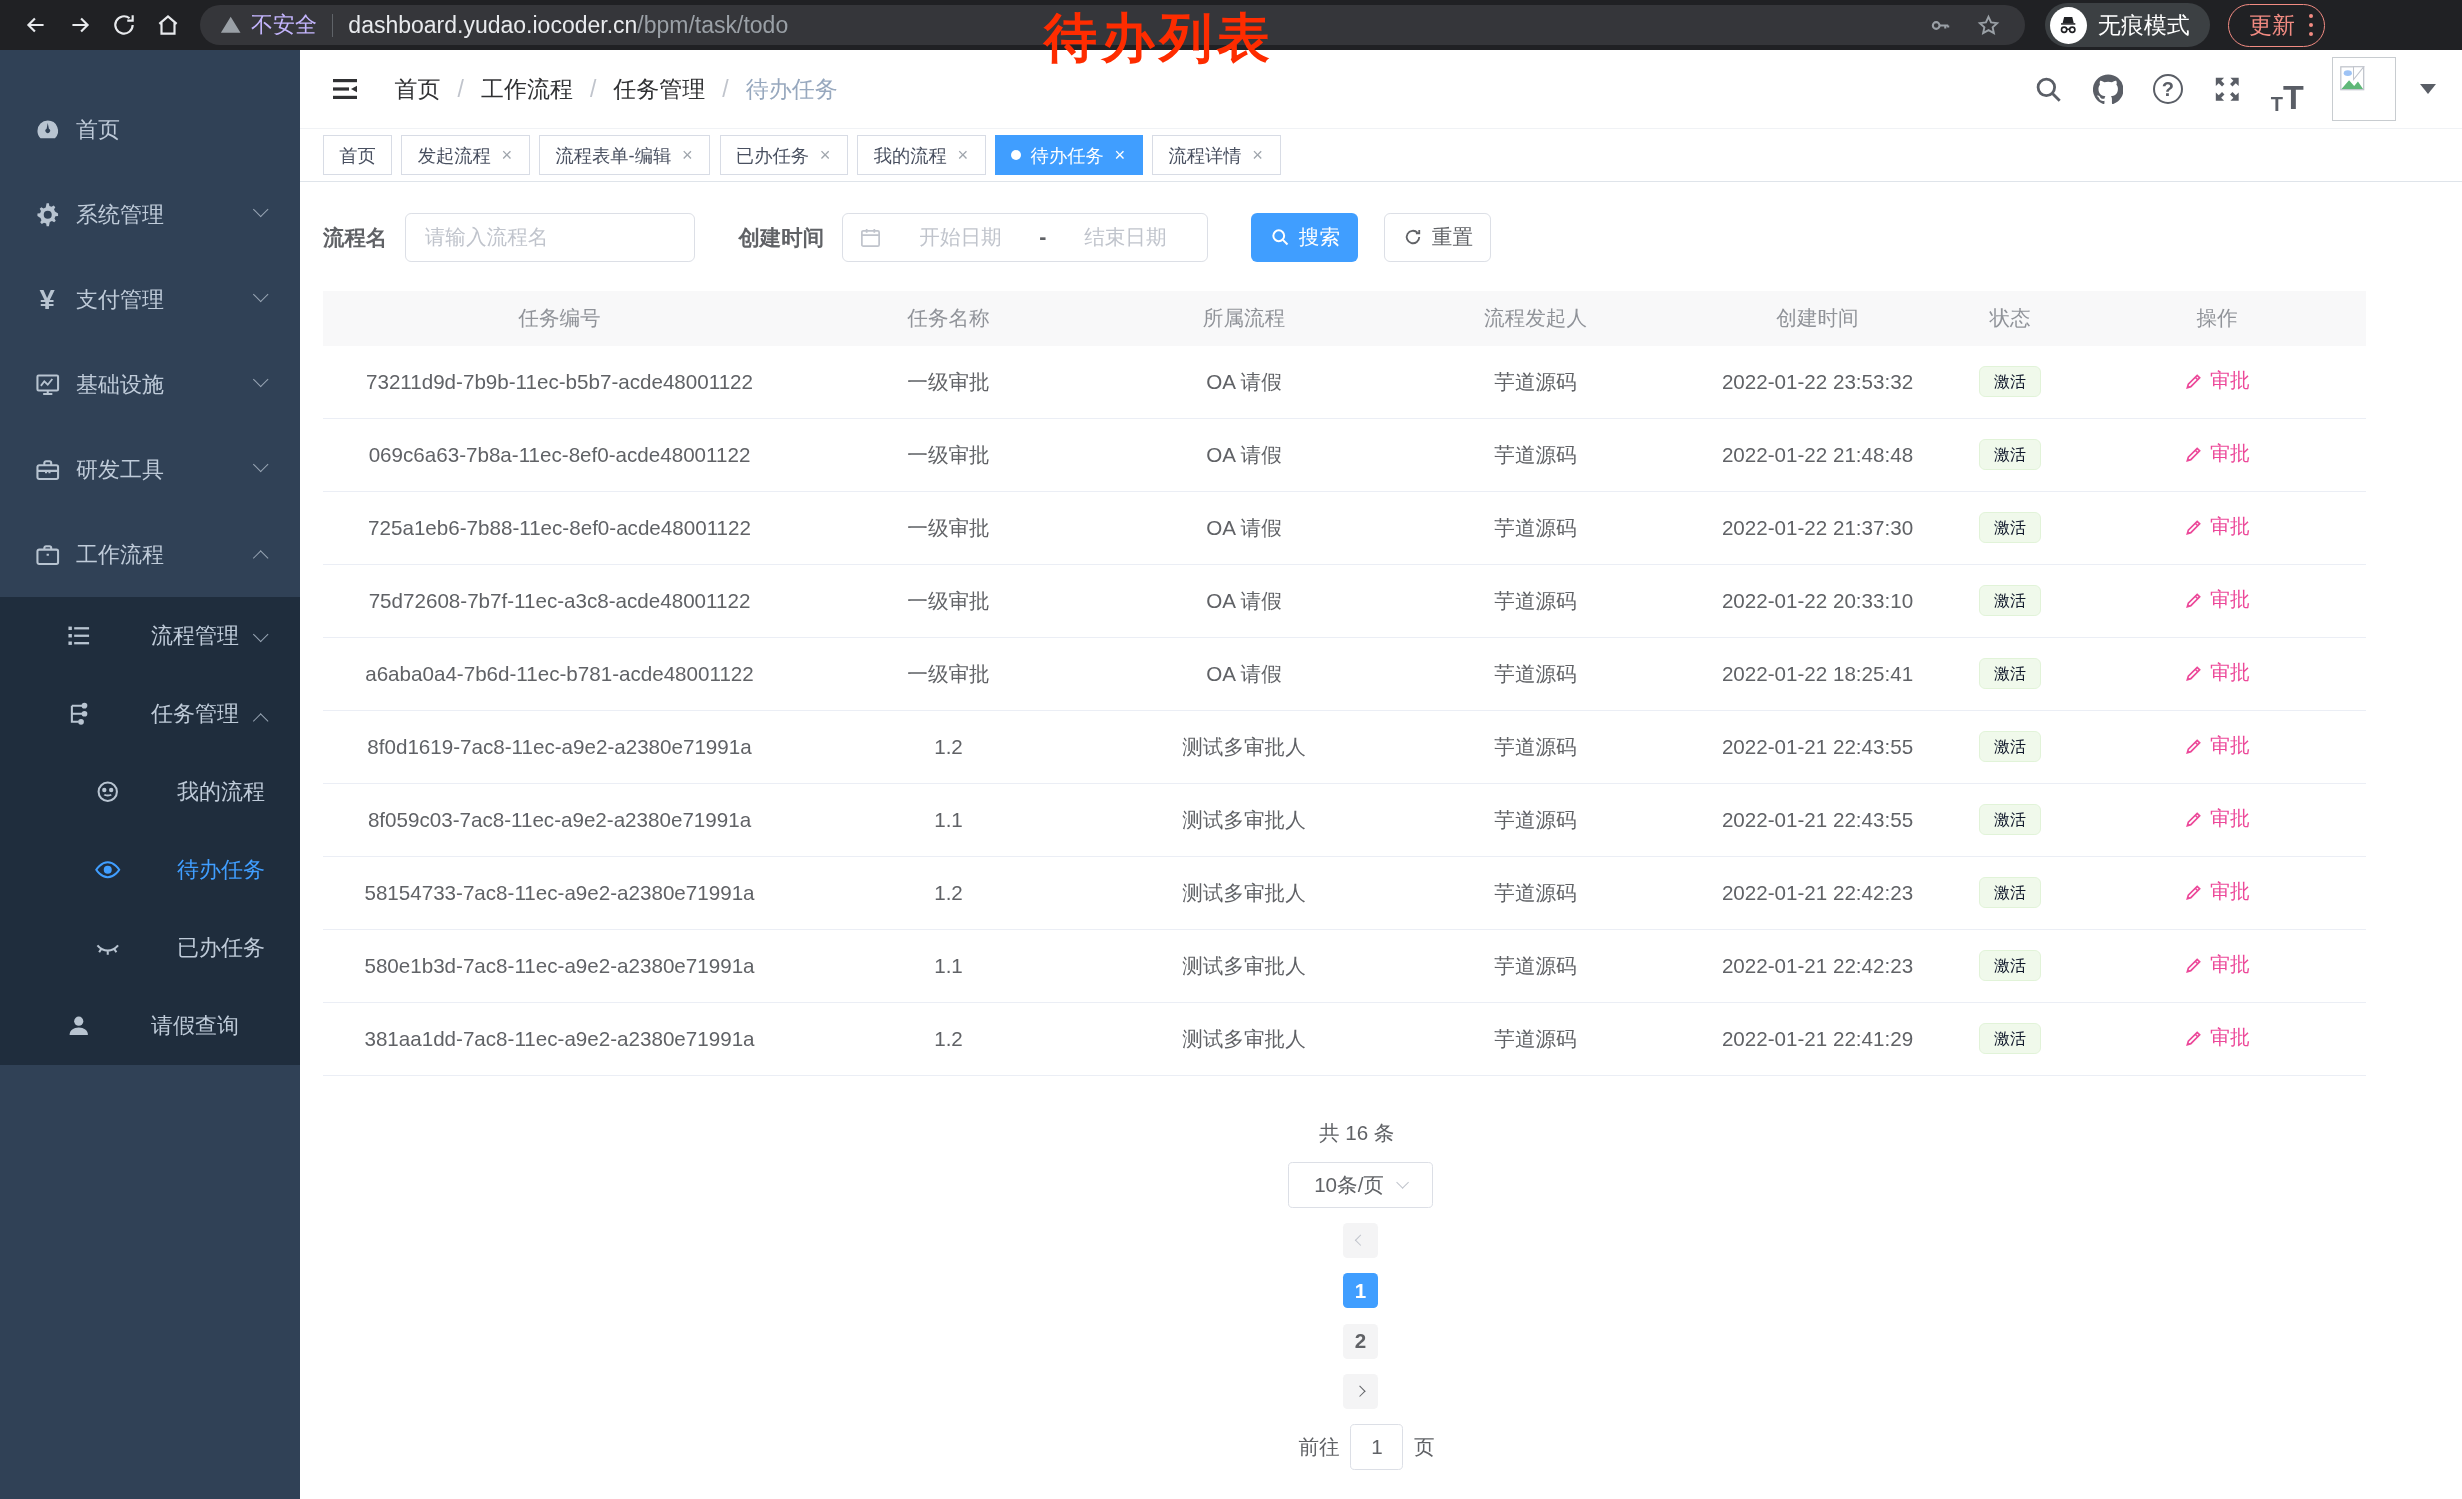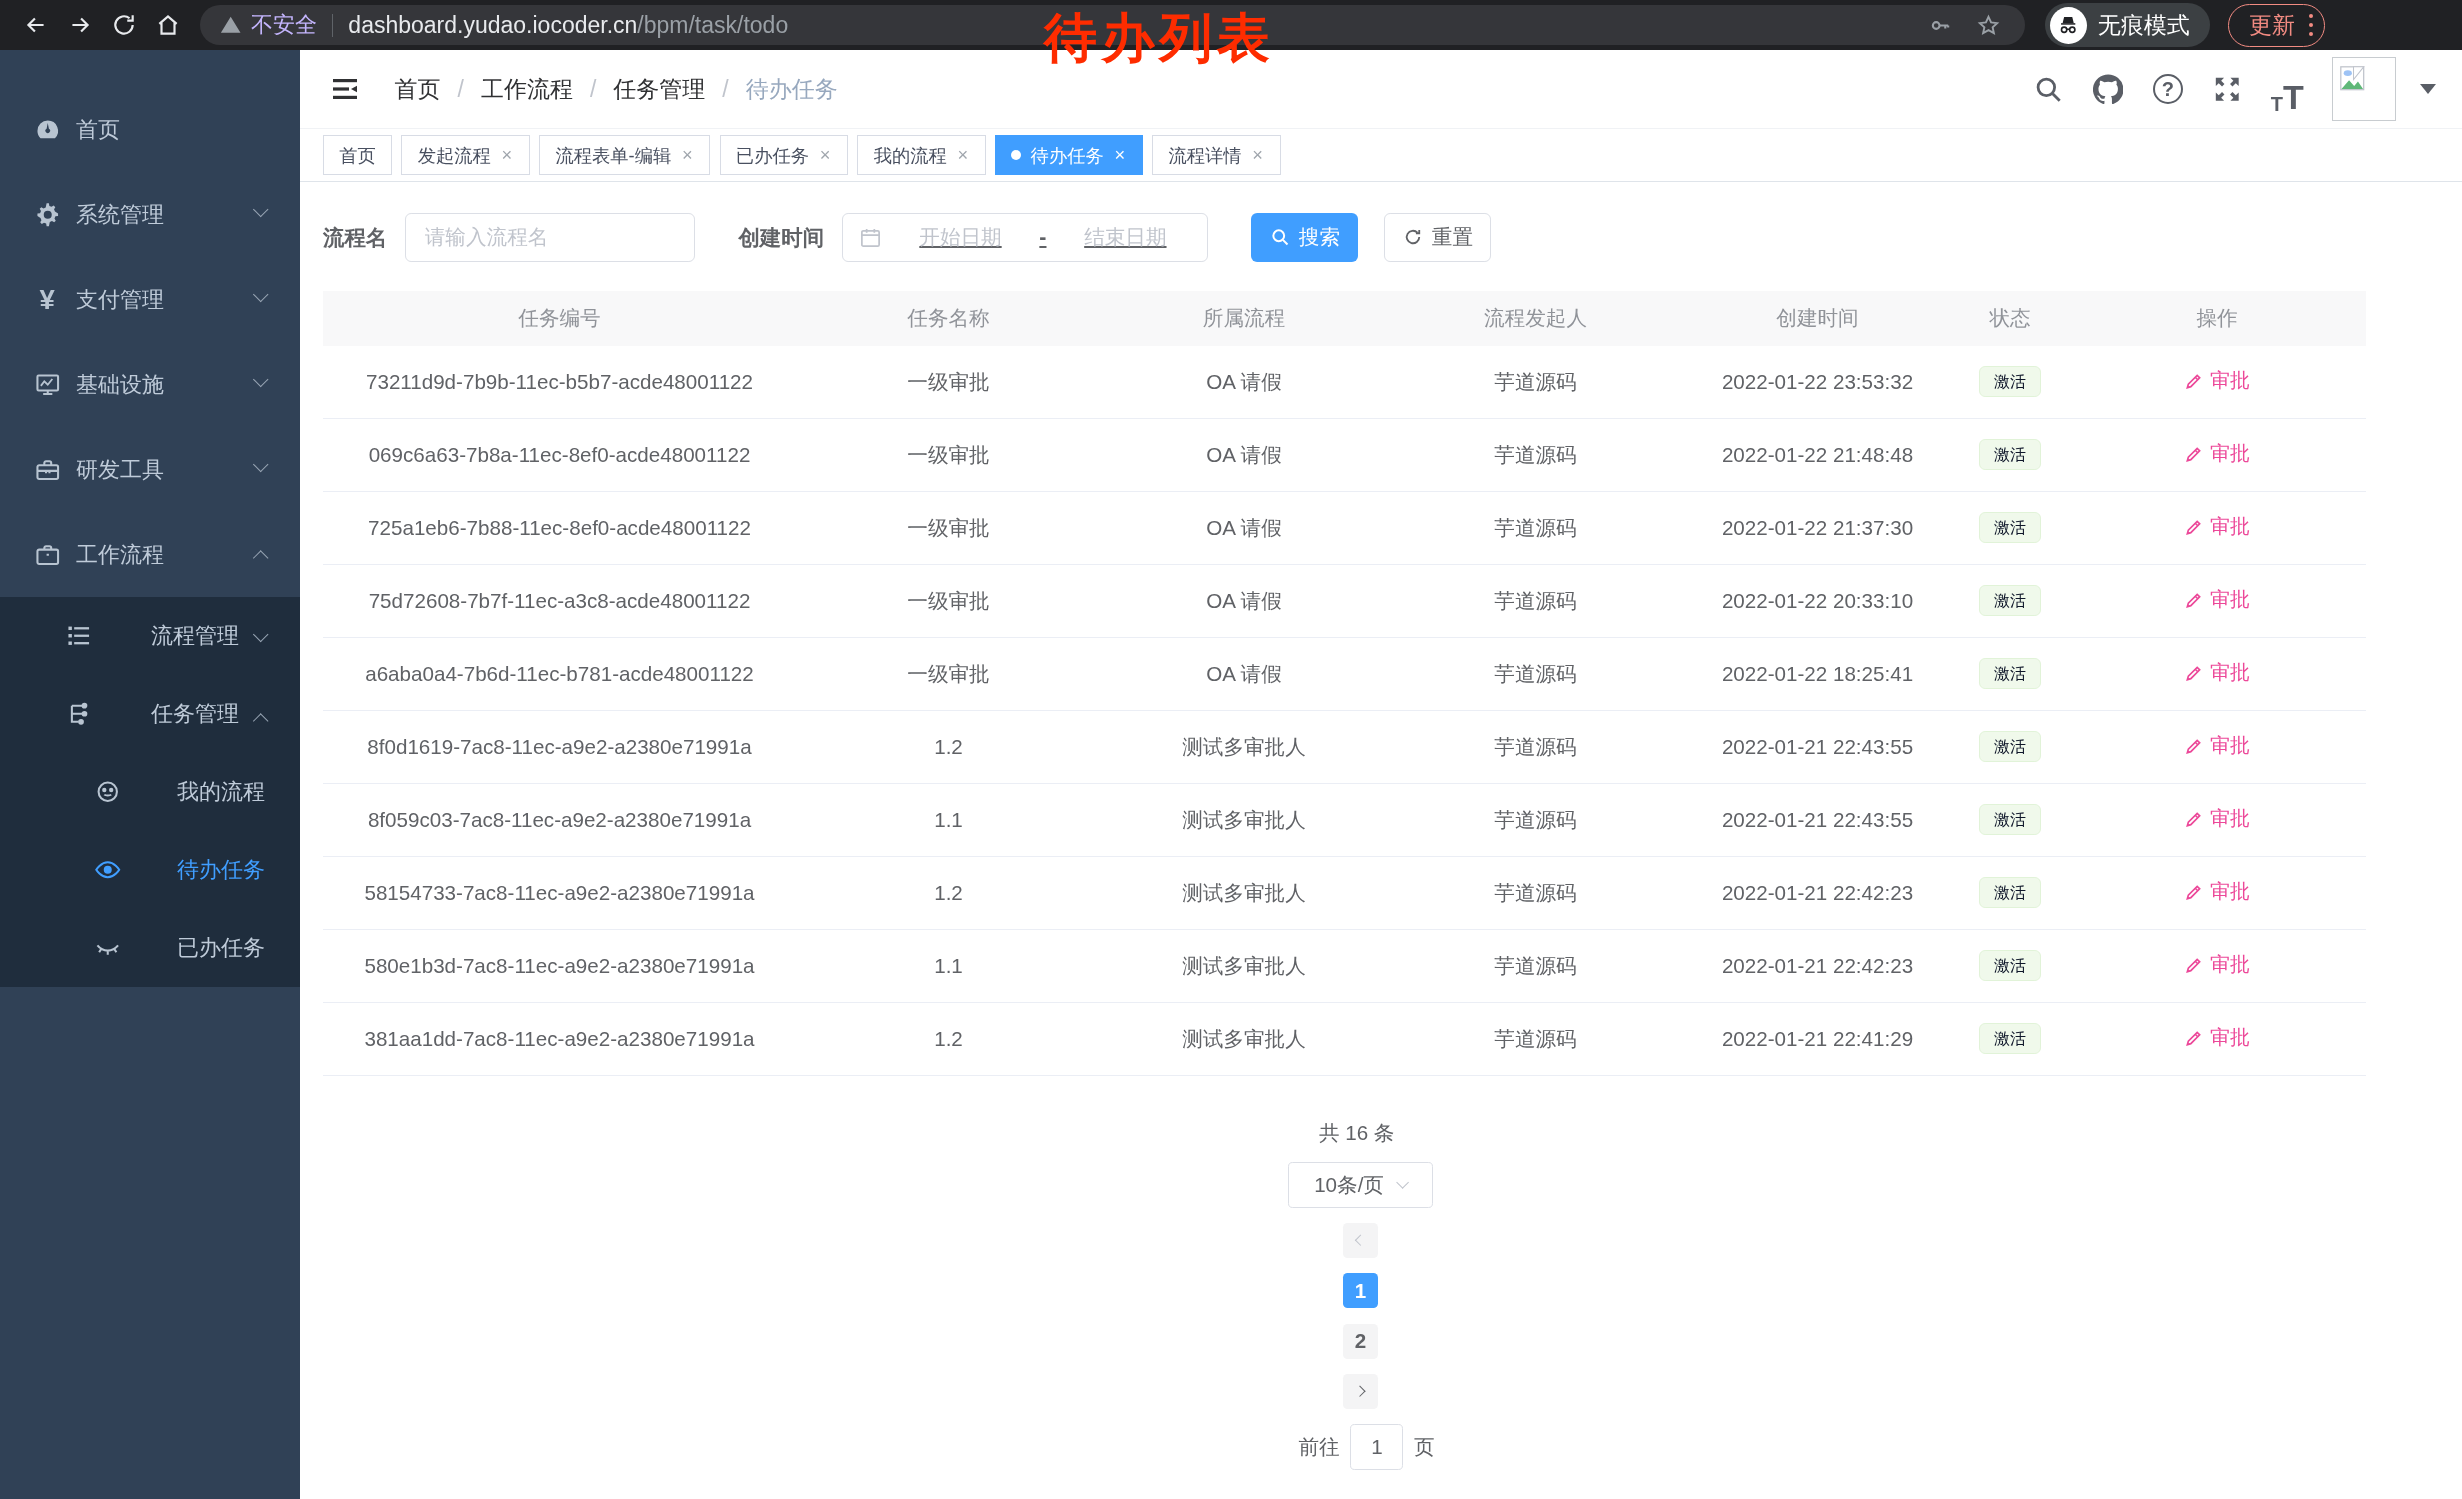--- a/index.html
+++ b/index.html
@@ -77,21 +77,21 @@
   .tab.active { background:#409EFF; border-color:#409EFF; color:#fff; }
   .tab.active .dot { display:inline-block; }
   .tab.active .x { color:#fff; }
 
   .content { flex:1; padding:30.5px 23px 0 23px; }
   .filters { display:flex; align-items:center; font-size:21.4px; color:#606266; }
   .f-label { font-weight:700; color:#606266; margin-right:18.3px; }
   .f-input { width:290px; height:49px; border:0.8px solid #dcdfe6; border-radius:6.1px; padding:0 18.3px; font-size:20.6px; color:#606266; font-family:inherit; }
   .f-input::placeholder { color:#c0c4cc; }
   .f-gap { width:43px; }
-  .daterange { width:366px; height:49px; border:0.8px solid #dcdfe6; border-radius:6.1px; display:flex; align-items:center; padding:0 15.3px; gap:12.2px;text-decoration:underline; }
+  .daterange { width:366px; height:49px; border:0.8px solid #dcdfe6; border-radius:6.1px; display:flex; align-items:center; padding:0 15.3px; gap:12.2px; }
   .daterange .ph { color:#c0c4cc; font-size:20.6px; flex:1; text-align:center; }
   .daterange .sep { color:#606266; font-weight:700; }
   .cal-ic { color:#c0c4cc; display:flex; }
   .cal-ic svg { width:23px; height:23px; }
   .btn { height:49px; border-radius:6.1px; display:flex; align-items:center; justify-content:center; gap:9.2px; font-size:20.6px; cursor:pointer; border:0.8px solid transparent; }
   .btn svg { width:20px; height:20px; }
   .btn-primary { background:#409EFF; color:#fff; width:107px; margin-left:43px; }
   .btn-plain { background:#fff; color:#606266; border-color:#dcdfe6; width:107px; margin-left:26px; }
 
   
@@ -294,20 +294,29 @@
           <span class="mi-label">待办任务</span>
         </div>
         <div class="mi lv3">
           <span class="mi-icon">
               <svg viewBox="0 0 24 24" fill="none" stroke="currentColor" stroke-width="1.8">
                 <path d="M3 10c2.5 3 5.5 4.5 9 4.5S18.5 13 21 10M6 13.5l-1.5 2.5M12 14.8V18M18 13.5l1.5 2.5"></path>
               </svg>
             </span>
           <span class="mi-label">已办任务</span>
         </div>
+        <div class="mi">
+          <span class="mi-icon">
+              <svg viewBox="0 0 24 24" fill="currentColor">
+                <circle cx="12" cy="8" r="4"></circle>
+                <path d="M4 20c0-4 3.5-6.5 8-6.5s8 2.5 8 6.5H4z"></path>
+              </svg>
+            </span>
+          <span class="mi-label">请假查询</span>
+        </div>
       </div>
     </nav>
   </aside>
 
   <main class="main">
     <div class="topbar">
       <span class="collapse-btn">
         <svg viewBox="0 0 24 24" fill="currentColor">
             <rect x="3" y="4.5" width="18" height="2.4"></rect>
             <rect x="3" y="10.8" width="12" height="2.4"></rect>

